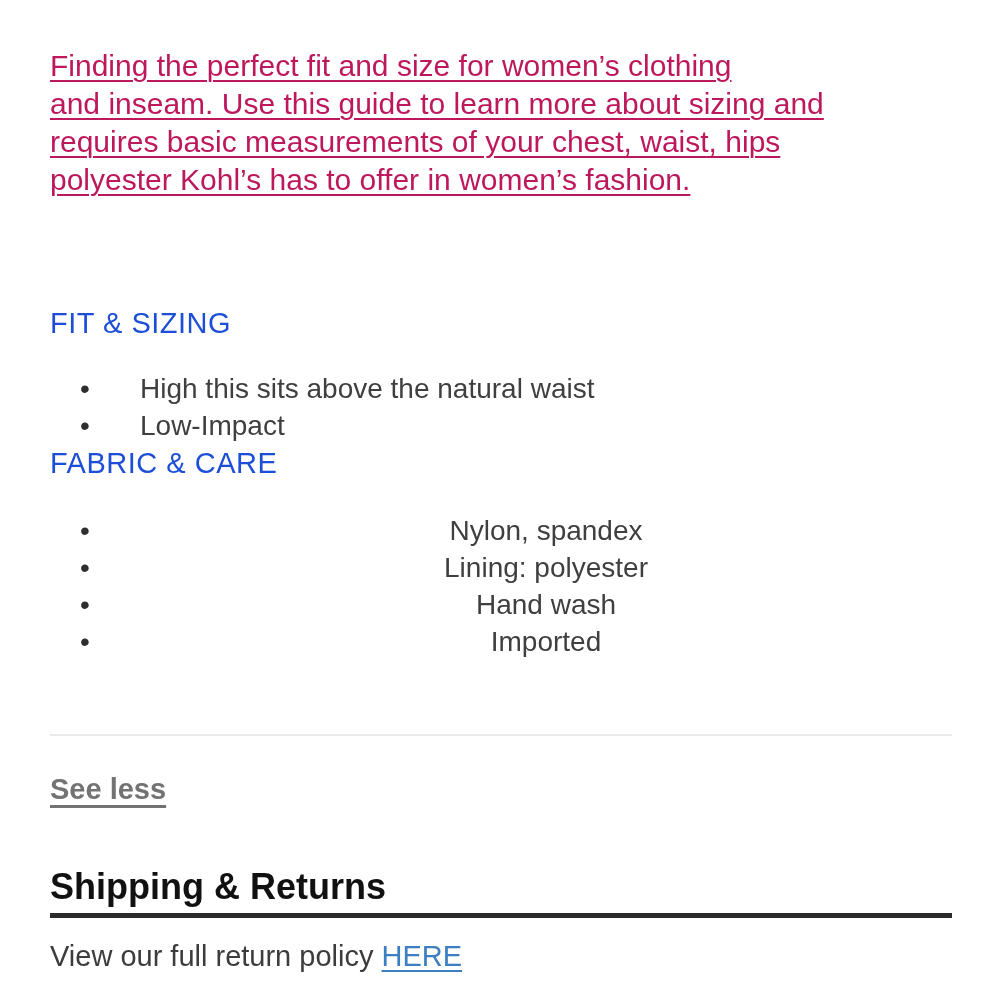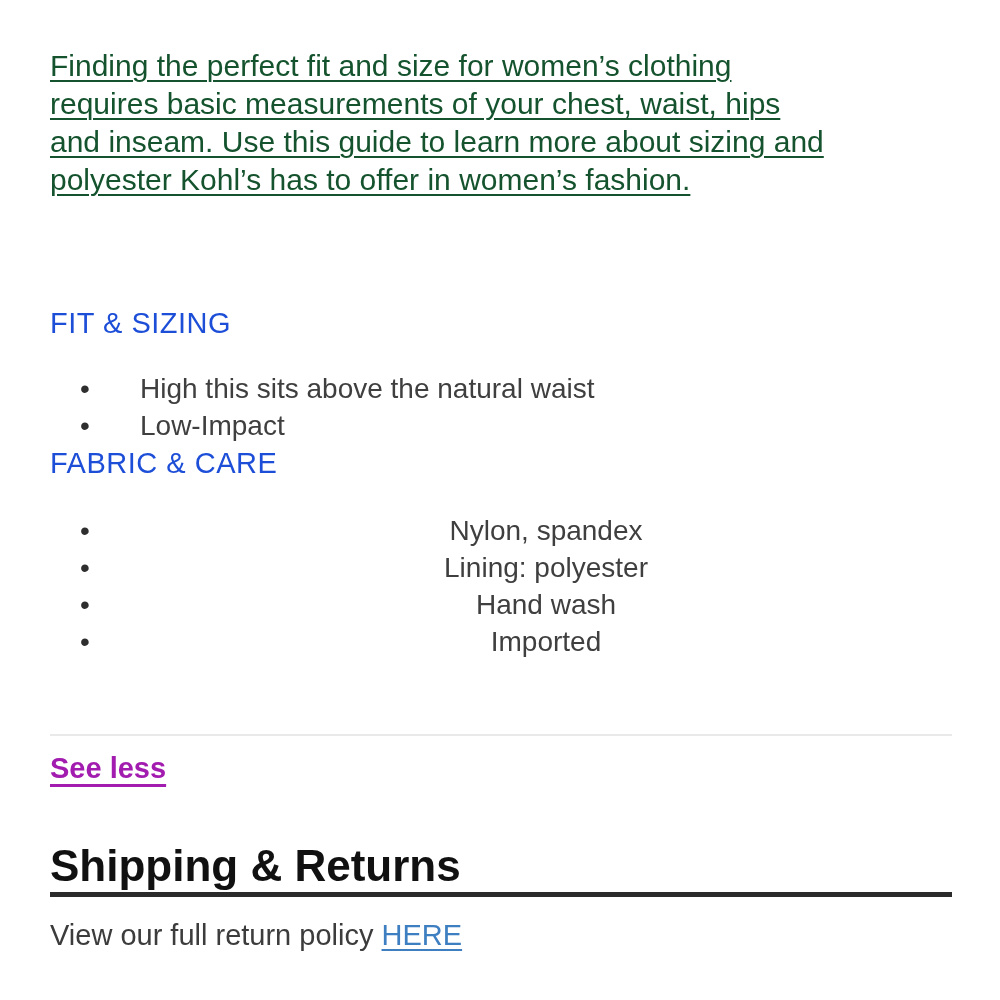--- a/index.html
+++ b/index.html
@@ -18,21 +18,21 @@
     width: 902px;
     margin-left: 50px;
   }
 
   
   .intro-link {
     display: block;
     margin-top: 47px;
     font-size: 30px;
     line-height: 38px;
-    color: #14532d;
+    color: #be185d;
     text-decoration: underline;
     text-underline-offset: 4px;
     text-decoration-thickness: 2px;
     cursor: pointer;
   }
   .intro-link .line {
     display: block;
     white-space: nowrap;
   }
 
@@ -77,35 +77,35 @@
   .divider {
     margin-top: 74px;
     border: none;
     border-top: 2px solid #e9e9e9;
     width: 100%;
   }
 
   
   .see-less {
     display: inline-block;
-    margin-top: 5px;
+    margin-top: 26px;
     font-size: 29px;
     line-height: 38px;
     font-weight: 600;
-    color: #a21caf;
+    color: #737373;
     text-decoration: underline;
     text-underline-offset: 6px;
     text-decoration-thickness: 2.5px;
     cursor: pointer;
   }
 
   
   .shipping-heading {
     margin: 62px 0 0 0;
-    font-size: 44px;
+    font-size: 36px;
     line-height: 34px;
     font-weight: 700;
     color: #111111;
     padding-bottom: 9px;
     border-bottom: 5px solid #2b2b2b;
   }
   .policy-line {
     margin-top: 19px;
     font-size: 29px;
     line-height: 38px;
@@ -119,22 +119,22 @@
     cursor: pointer;
   }
 </style>
 </head>
 <body>
 
 <div class="content">
 
   <a class="intro-link" href="#">
     <span class="line">Finding the perfect fit and size for women’s clothing</span>
+    <span class="line">and inseam. Use this guide to learn more about sizing and</span>
     <span class="line">requires basic measurements of your chest, waist, hips</span>
-    <span class="line">and inseam. Use this guide to learn more about sizing and</span>
     <span class="line">polyester Kohl’s has to offer in women’s fashion.</span>
   </a>
 
   <div class="detail-heading first">FIT &amp; SIZING</div>
 
   <ul class="detail-list">
     <li>High this sits above the natural waist</li>
     <li>Low-Impact</li>
   </ul>
 

